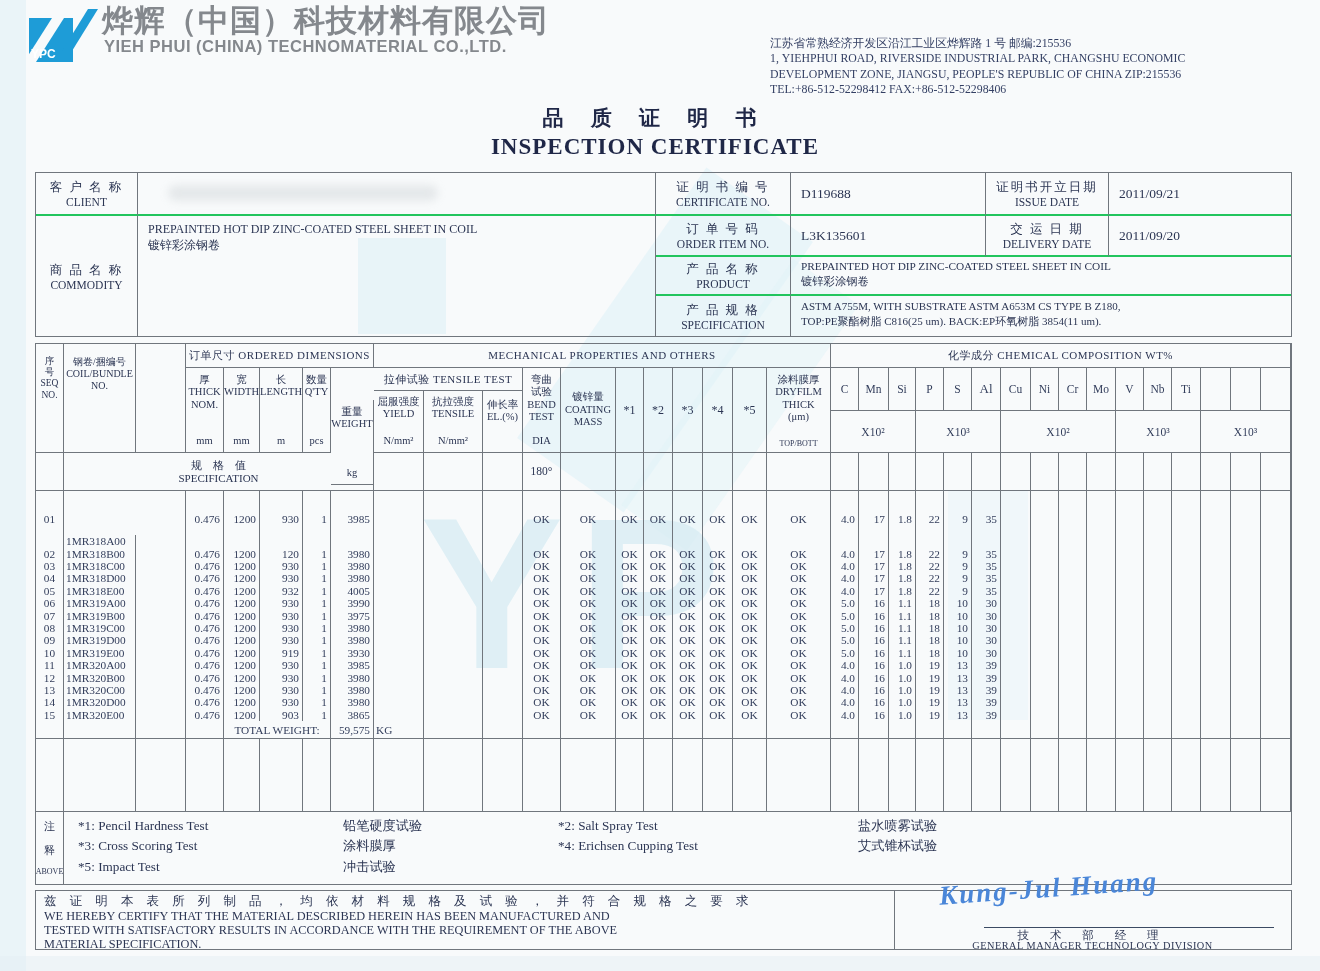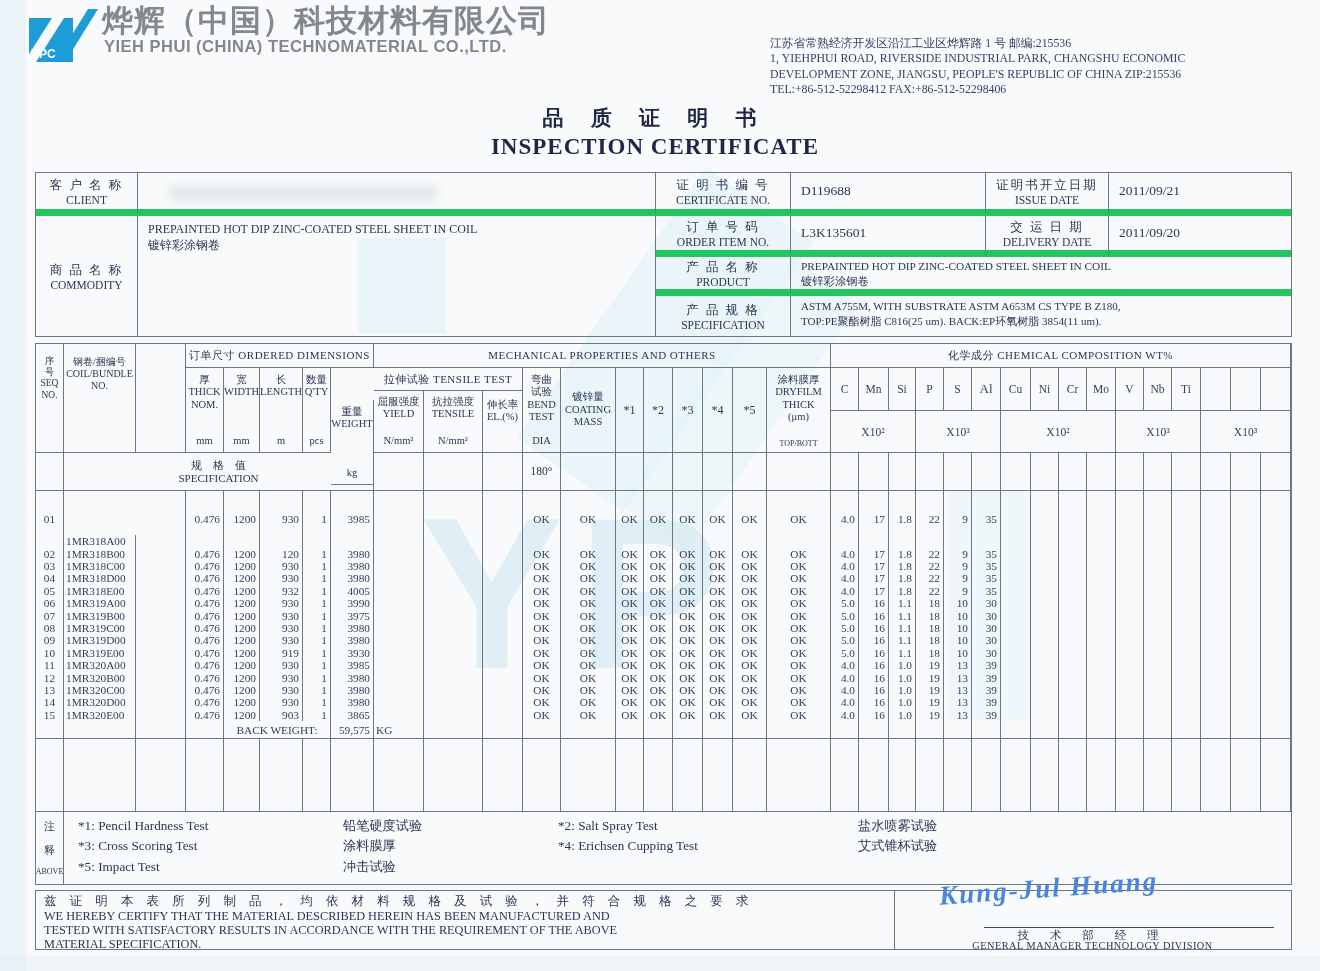--- a/index.html
+++ b/index.html
@@ -17,21 +17,21 @@
   .z{position:relative;z-index:1;}
   
   .company-cn{position:absolute;left:102px;top:0px;font-size:31px;font-weight:bold;color:#84888d;letter-spacing:1px;}
   .company-en{position:absolute;left:104px;top:37px;font-size:16.5px;font-weight:bold;color:#84888d;letter-spacing:.5px;font-family:"Liberation Sans",sans-serif;}
   .addr{position:absolute;left:770px;top:36px;width:470px;font-size:11.8px;line-height:1.3;color:#333f63;white-space:pre-line;}
   .title{position:absolute;left:425px;top:104px;width:460px;text-align:center;}
   .title-cn{font-size:21px;font-weight:bold;letter-spacing:11px;color:#1f2747;}
   .title-en{font-size:23px;font-weight:bold;letter-spacing:1px;color:#1f2747;margin-top:2px;}
   
   .box{position:absolute;border:1px solid #70767d;box-sizing:border-box;}
-  .cell{position:absolute;box-sizing:border-box;border-right:1px solid #70767d;border-bottom:7px solid #22c55e;
+  .cell{position:absolute;box-sizing:border-box;border-right:1px solid #70767d;border-bottom:2px solid #22c55e;
         display:flex;align-items:center;justify-content:center;text-align:center;}
   .nb{border-bottom:none;} .nr{border-right:none;}
   .lab-cn{font-size:12.5px;letter-spacing:2px;display:block;}
   .lab-en{font-size:11.5px;display:block;}
   .val{justify-content:flex-start;padding-left:10px;font-size:13.5px;text-align:left;}
   .val2{justify-content:flex-start;align-items:flex-start;padding:5px 0 0 10px;font-size:12px;text-align:left;line-height:1.35;white-space:pre-line;}
   .smudge{position:absolute;left:30px;top:12px;width:270px;height:16px;background:#b9c0c4;opacity:.3;filter:blur(4px);border-radius:8px;}
   
   .h{position:absolute;box-sizing:border-box;border-right:1px solid #70767d;border-bottom:1px solid #70767d;
      display:flex;align-items:center;justify-content:center;text-align:center;
@@ -850,21 +850,21 @@
           <div class="c" style="width: 30px;"></div>
           <div class="c" style="width: 30px;"></div>
         </div>
       </div>
 
     <div class="rowflex" style="left:0;top:377px;width:1255px;height:18px;" id="total-row">
       <div class="c bb" style="width:28px;"></div>
       <div class="c bb" style="width:72px;"></div>
       <div class="c bb" style="width:50px;"></div>
       <div class="c bb" style="width:38px;"></div>
-      <div class="c bb" style="width:107px;">BACK WEIGHT:</div>
+      <div class="c bb" style="width:107px;">TOTAL WEIGHT:</div>
       <div class="c bb rt" style="width:43px;">59,575</div>
       <div class="c bb lf" style="width:50px;">KG</div>
     <div class="c bb" style="width: 59px;"></div>
         <div class="c bb" style="width: 40px;"></div>
         <div class="c bb" style="width: 38px;"></div>
         <div class="c bb" style="width: 55px;"></div>
         <div class="c bb" style="width: 28px;"></div>
         <div class="c bb" style="width: 29px;"></div>
         <div class="c bb" style="width: 30px;"></div>
         <div class="c bb" style="width: 30px;"></div>

